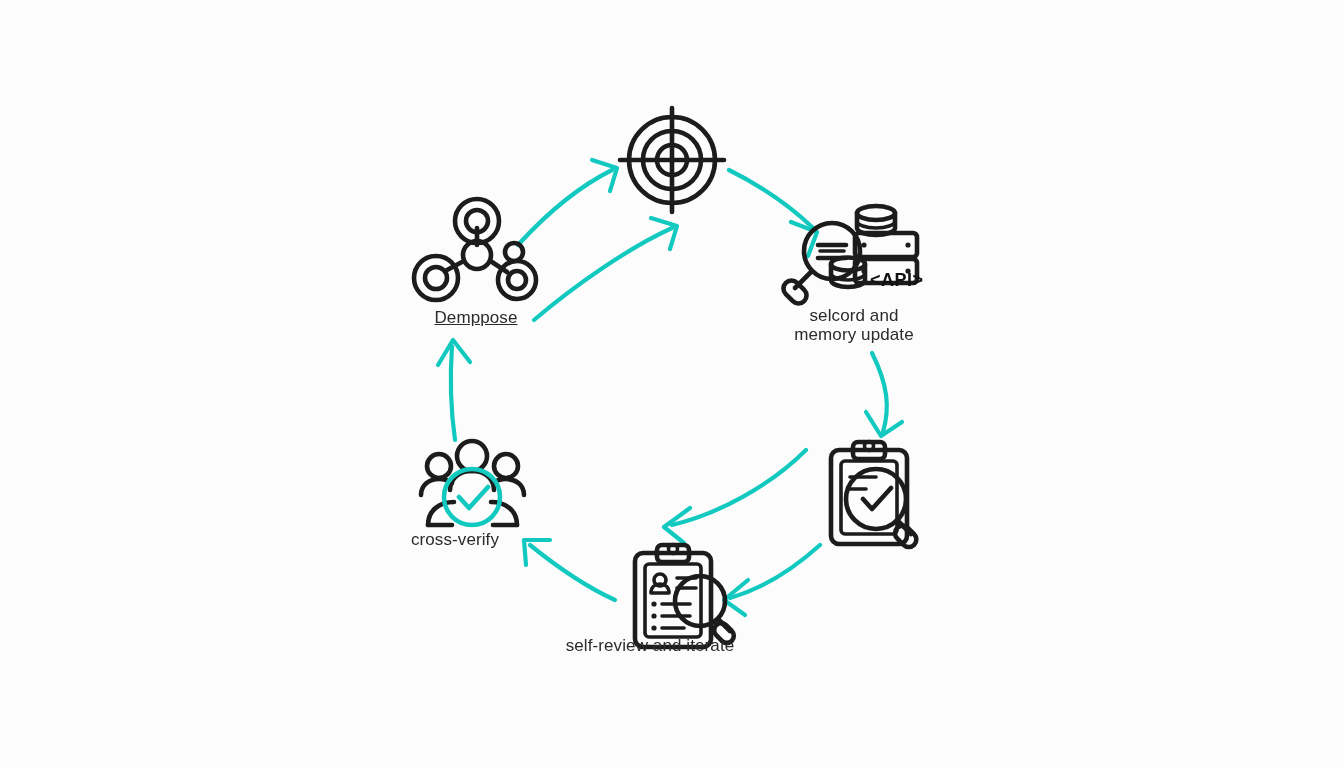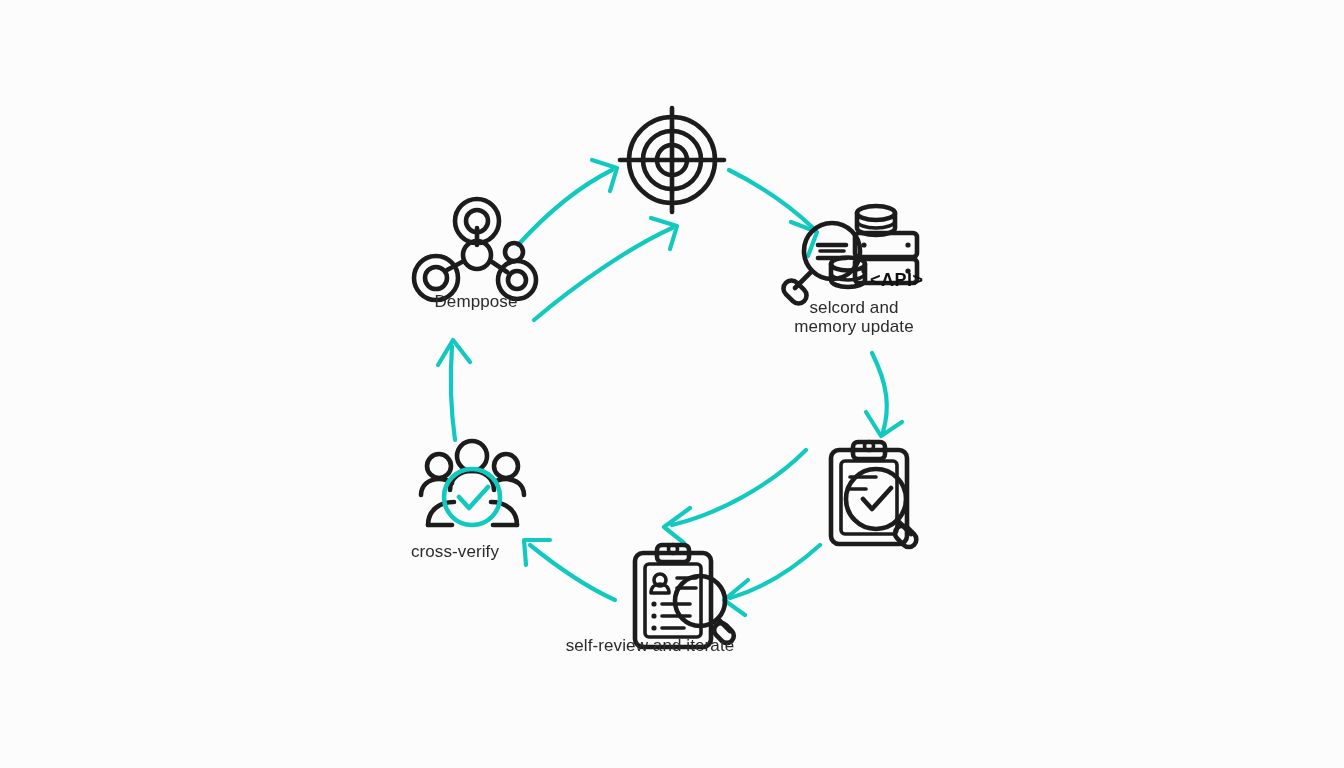--- a/index.html
+++ b/index.html
@@ -36,24 +36,24 @@
     white-space: pre-line;
     pointer-events: none;
   }
   .api-label {
     position: absolute;
     color: #111111;
     font-size: 18px;
     font-weight: 700;
     letter-spacing: 0.5px;
   }
-  .lbl-decompose { left: 376px; top: 292px; width: 200px; }
-  .lbl-record    { left: 754px; top: 298px; width: 200px; }
+  .lbl-decompose { left: 376px; top: 308px; width: 200px; text-decoration: underline; }
+  .lbl-record    { left: 754px; top: 306px; width: 200px; }
   .lbl-selfrev   { left: 550px; top: 636px; width: 200px; }
-  .lbl-crossver  { left: 355px; top: 542px; width: 200px; }
+  .lbl-crossver  { left: 355px; top: 530px; width: 200px; }
   .lbl-api       { left: 870px; top: 270px; }
 </style>
 </head>
 <body>
 
 <div id="canvas">
 
   <svg id="diagram-svg" viewBox="0 0 1344 768">
     <defs>
       <style>

